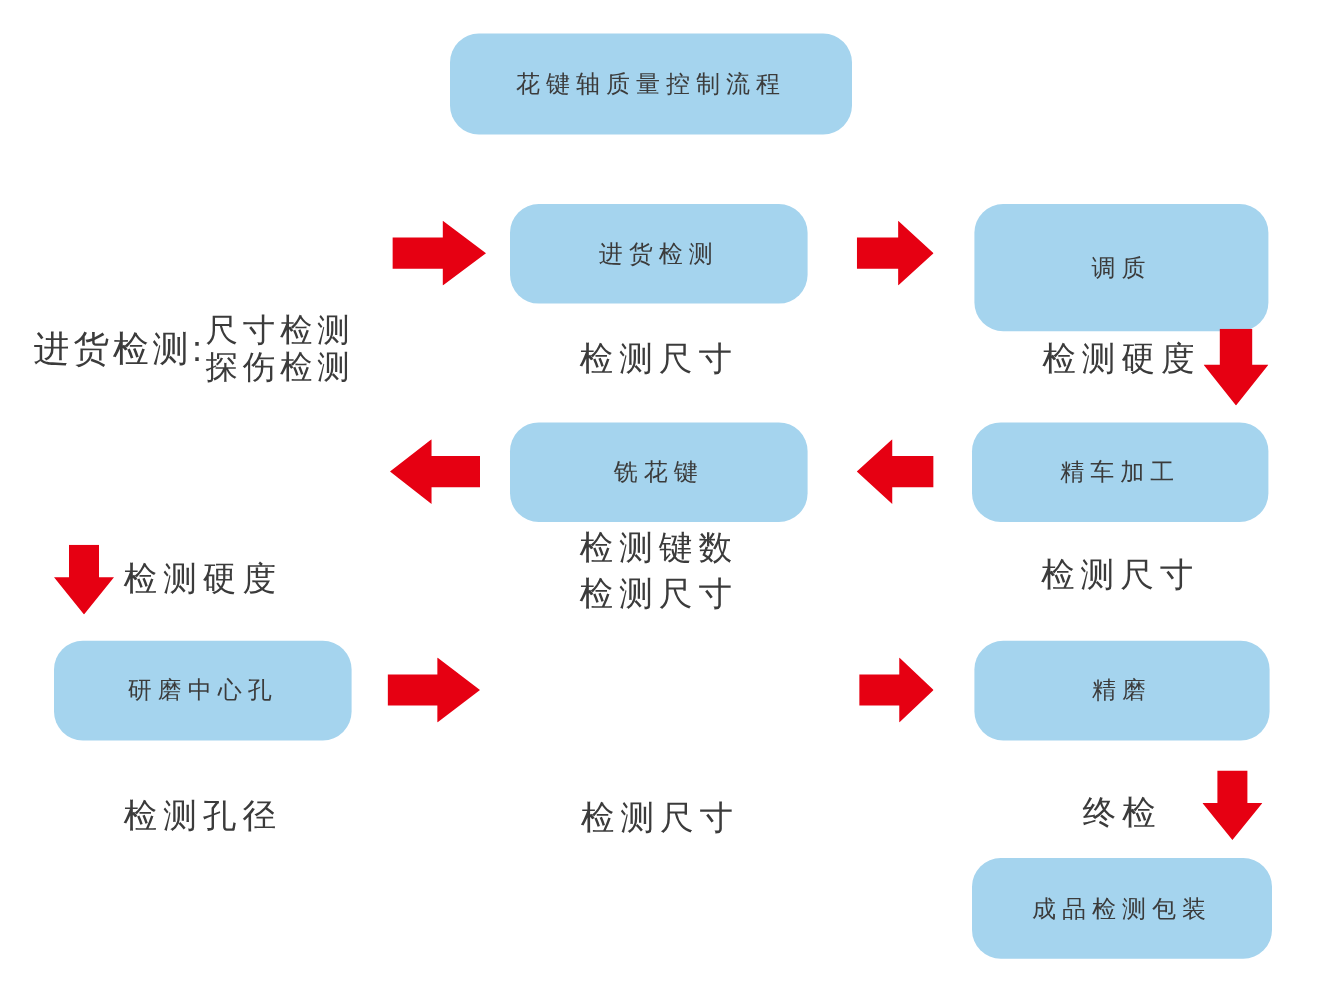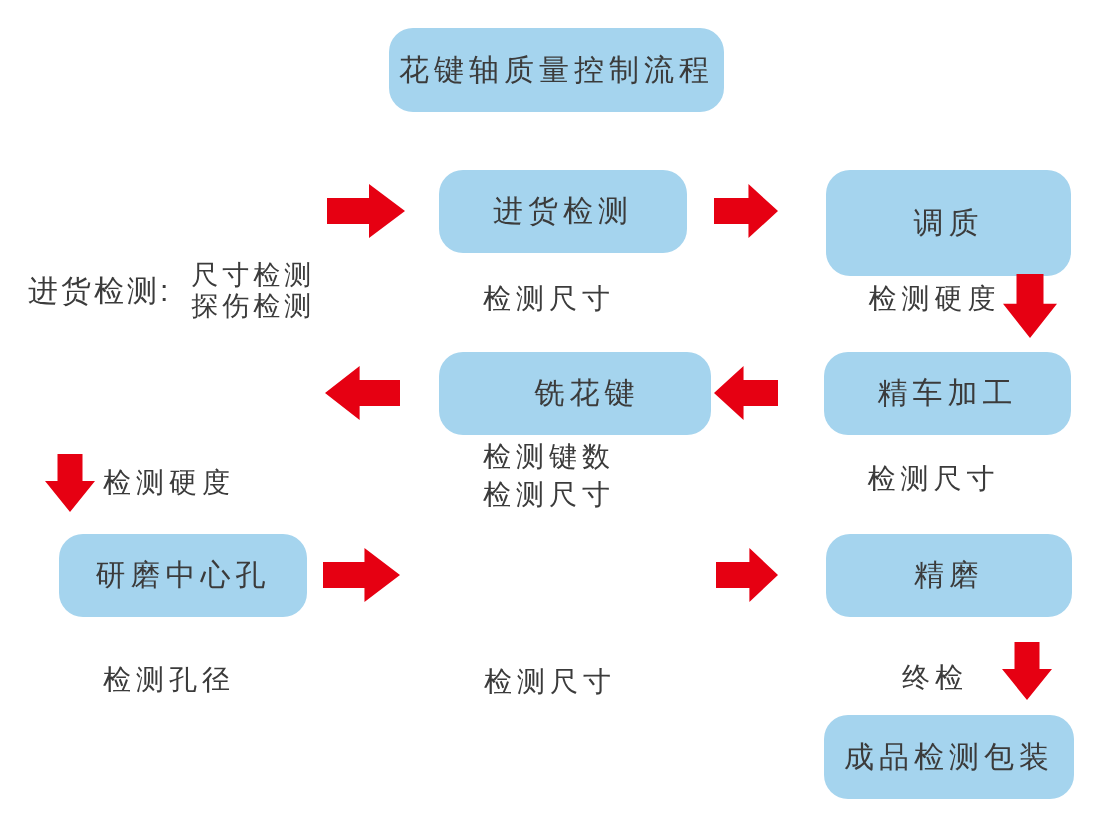--- a/index.html
+++ b/index.html
@@ -15,26 +15,25 @@
     overflow: hidden;
     color: var(--text, #3b3b3b);
   }
   .box {
     position: absolute;
     background: var(--box-fill, #a5d4ee);
     border-radius: 24px;
     display: flex;
     align-items: center;
     justify-content: center;
-    font-size: 30px;
+    font-size: 20px;
     font-weight: 500;
     letter-spacing: 5px;
     color: var(--text, #3b3b3b);
     white-space: nowrap;
-    margin-left: 14px;
   }
   .label {
     position: absolute;
     font-size: 28px;
     font-weight: 500;
     letter-spacing: 5px;
     color: var(--text, #3b3b3b);
     text-align: center;
     white-space: nowrap;
   }
@@ -51,21 +50,20 @@
     letter-spacing: 3px;
   }
   .incoming-stack {
     display: flex;
     flex-direction: column;
     text-align: right;
     font-size: 27px;
     font-weight: 500;
     letter-spacing: 4px;
     line-height: 31px;
-    margin-left: 20px;
   }
   .arrow { position: absolute; display: block; }
 </style>
 </head>
 <body>
 
 <div class="canvas">
 
   <div class="box" style="left:375px; top:28px; width:335px; height:84px;">花键轴质量控制流程</div>
 
@@ -85,21 +83,21 @@
       <span>尺寸检测</span>
       <span>探伤检测</span>
     </span>
   </div>
   <div class="label" style="left:425px; top:280px; width:248px;">检测尺寸</div>
   <div class="label" style="left:812px; top:280px; width:245px;">检测硬度</div>
   <svg class="arrow" style="left:1003px; top:274px;" width="54" height="64" viewBox="0 0 52 60" preserveAspectRatio="none">
     <polygon points="13,0 39,0 39,28 52,28 26,60 0,28 13,28" fill="#e60012"></polygon>
   </svg>
 
-  <div class="box" style="left:425px; top:352px; width:248px; height:83px;padding-left:24px;">铣花键</div>
+  <div class="box" style="left:425px; top:352px; width:248px; height:83px;">铣花键</div>
   <div class="box" style="left:810px; top:352px; width:247px; height:83px;">精车加工</div>
 
   <svg class="arrow" style="left:325px; top:366px;" width="75" height="54" viewBox="0 0 78 54" preserveAspectRatio="none">
     <polygon points="78,14 36,14 36,0 0,27 36,54 36,40 78,40" fill="#e60012"></polygon>
   </svg>
   <svg class="arrow" style="left:714px; top:366px;" width="64" height="54" viewBox="0 0 78 54" preserveAspectRatio="none">
     <polygon points="78,14 36,14 36,0 0,27 36,54 36,40 78,40" fill="#e60012"></polygon>
   </svg>
 
   <svg class="arrow" style="left:45px; top:454px;" width="50" height="58" viewBox="0 0 52 60" preserveAspectRatio="none">

